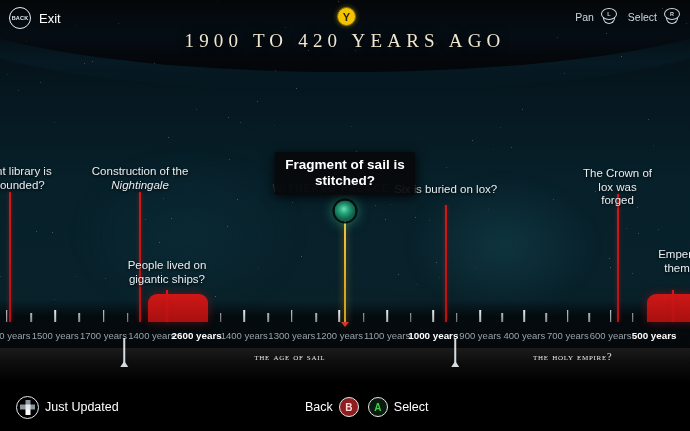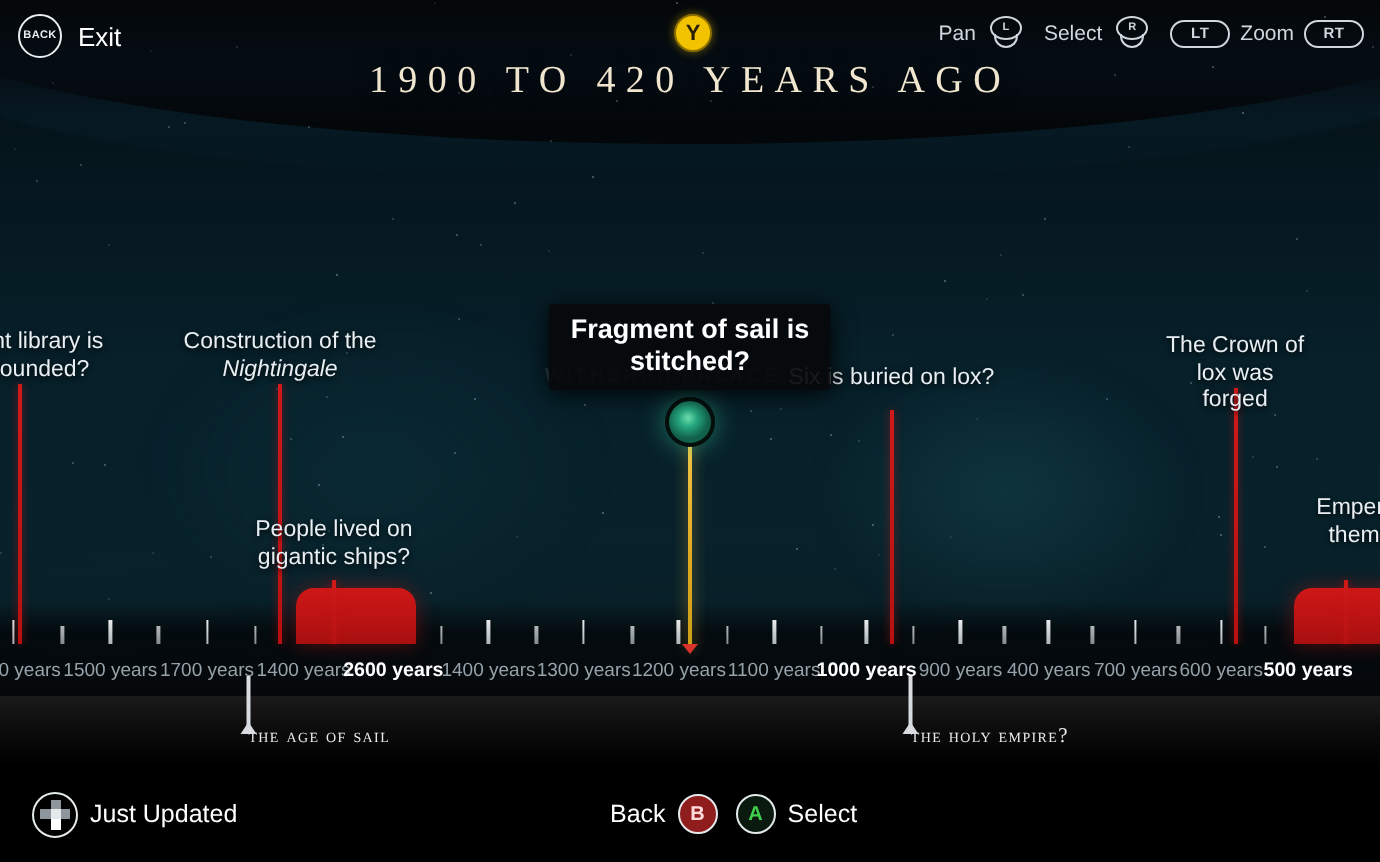--- a/index.html
+++ b/index.html
@@ -171,22 +171,22 @@
   .tick-label {
     position:absolute; bottom:7px; transform:translateX(-50%);
     color:#97a3ab; font-size:9.5px; white-space:nowrap;
   }
   .tick-label.major { color:#ffffff; font-weight:700; font-size:9.8px; }
 
   
   .eras { position:absolute; left:0; right:0; top:348px; height:35px; z-index:12; }
   .era-bg { position:absolute; inset:0; background:linear-gradient(180deg,#1b1b1b 0%, #0d0d0d 42%, #000 100%); }
   .era {
-    position:absolute; top:0; bottom:4px;
-    display:flex; align-items:flex-end; 
+    position:absolute; top:0; bottom:16px;
+    display:flex; align-items:flex-end; justify-content:center;
   }
   .era-name {
     font-family:"Liberation Serif", serif;
     color:#e6e9ec; font-size:10.5px; letter-spacing:.7px;
     font-variant:small-caps; text-transform:lowercase;
     padding-bottom:5px;
   }
   .era-div {
     position:absolute; top:-10px; width:1.5px; height:28px;
     background:#d8dce0; transform:translateX(-50%);
@@ -351,25 +351,20 @@
         <span class="base"></span>
       </span>
     </div>
     <div class="hint">
       <span class="hint-label">Select</span>
       <span class="stick">
         <span class="cap">R</span>
         <span class="base"></span>
       </span>
     </div>
-    <div class="hint">
-      <span class="trigger">LT</span>
-      <span class="hint-label">Zoom</span>
-      <span class="trigger">RT</span>
-    </div>
   </div>
 </div>
 
 <div class="title">1900 TO 420 YEARS AGO</div>
 
 <div id="timeline">
   <div class="axis">
     <div class="axis-bg"></div>
     <div id="ticks">
         <div class="tick" style="left: 4.5%; height: 9px; opacity: 0.7;"></div>

